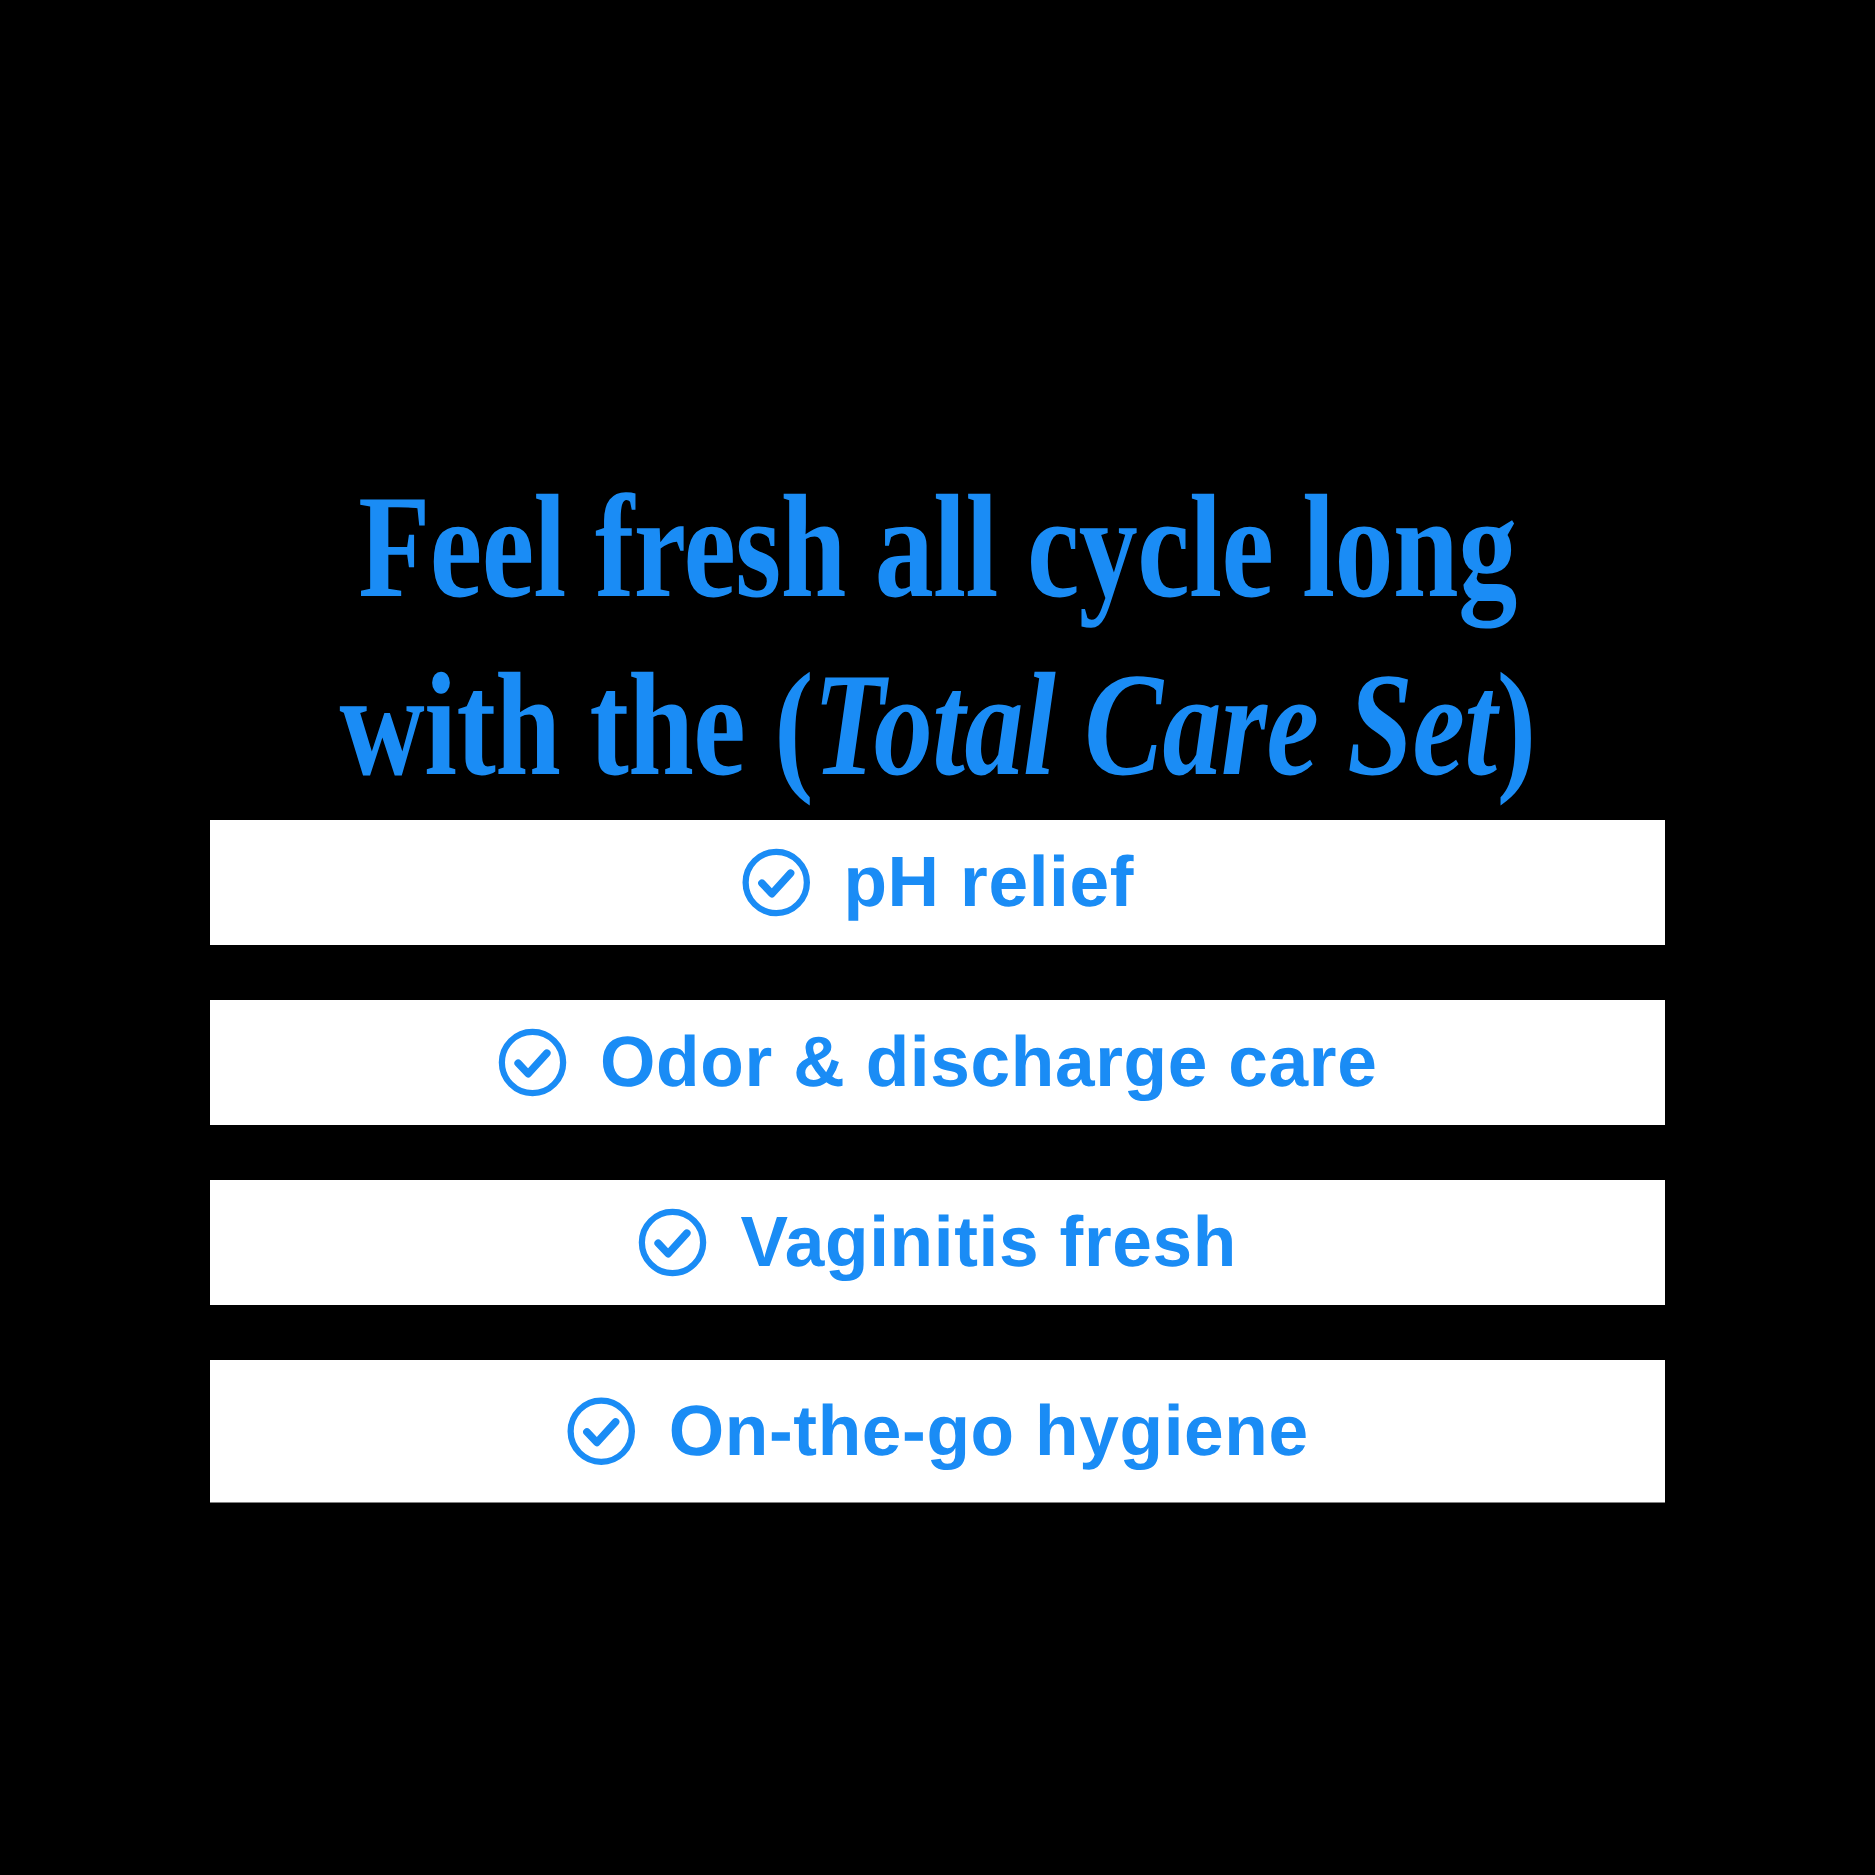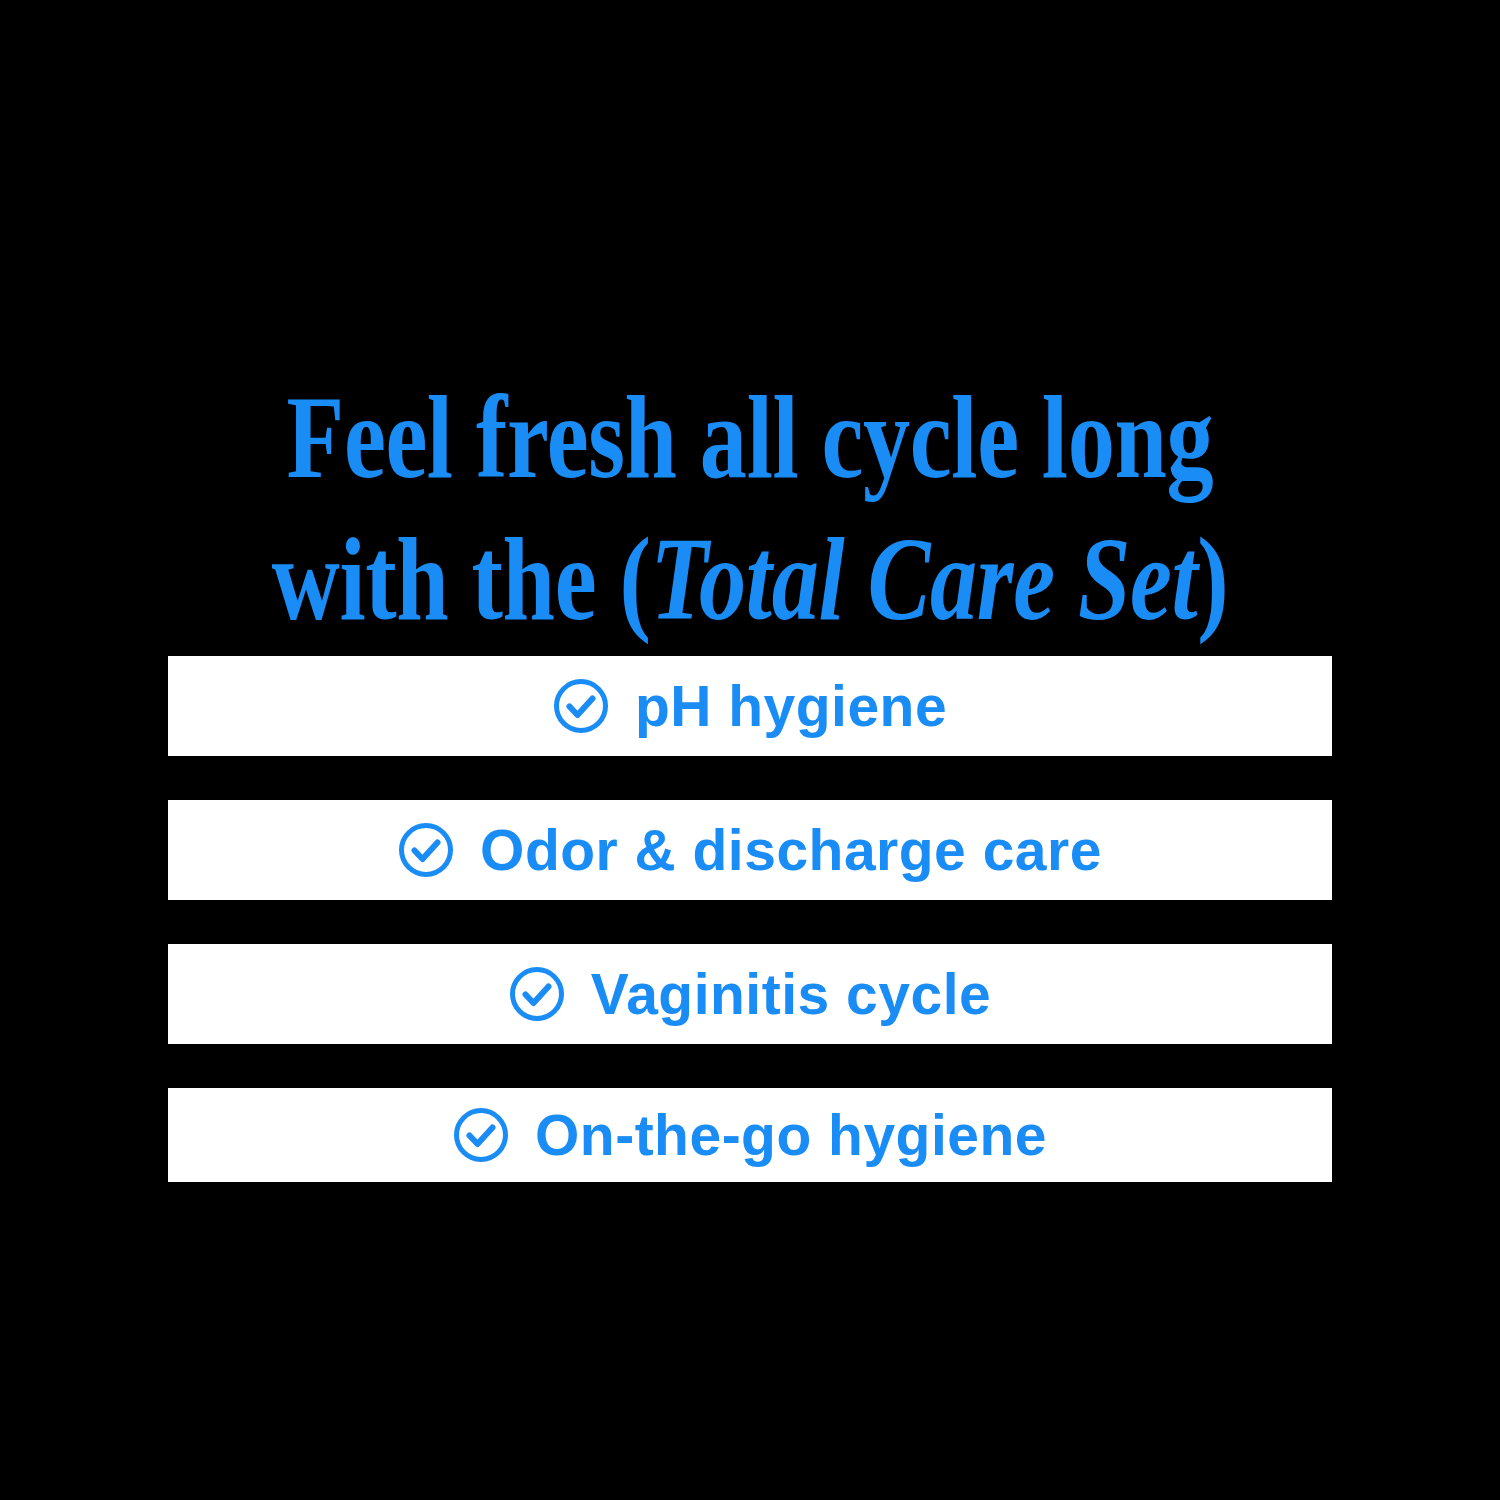--- a/index.html
+++ b/index.html
@@ -60,21 +60,21 @@
     width: 1164px;
     height: 100px;
     background: #ffffff;
     display: flex;
     align-items: center;
     justify-content: center;
     margin-bottom: 44px;
     box-sizing: border-box;
   }
   .feature-row:last-child {
-    height: 94px;
+    height: 114px;
     margin-bottom: 0;
   }
   .check-icon {
     flex: 0 0 auto;
     width: 56px;
     height: 56px;
     display: block;
     margin-right: 26px;
   }
   .feature-label {
@@ -99,41 +99,41 @@
 
   <div class="features">
 
     <div class="feature-row">
       <span class="check-icon">
         <svg viewBox="0 0 56 56" width="56" height="56" aria-hidden="true">
           <circle cx="28" cy="28" r="24.5" fill="none" stroke="#1a8cf5" stroke-width="5"></circle>
           <path d="M16.5 28.5 L24.5 37 L39.5 20.5" fill="none" stroke="#1a8cf5" stroke-width="6" stroke-linecap="round" stroke-linejoin="round"></path>
         </svg>
       </span>
-      <span class="feature-label">pH hygiene</span>
+      <span class="feature-label">pH relief</span>
     </div>
 
     <div class="feature-row">
       <span class="check-icon">
         <svg viewBox="0 0 56 56" width="56" height="56" aria-hidden="true">
           <circle cx="28" cy="28" r="24.5" fill="none" stroke="#1a8cf5" stroke-width="5"></circle>
           <path d="M16.5 28.5 L24.5 37 L39.5 20.5" fill="none" stroke="#1a8cf5" stroke-width="6" stroke-linecap="round" stroke-linejoin="round"></path>
         </svg>
       </span>
       <span class="feature-label">Odor &amp; discharge care</span>
     </div>
 
     <div class="feature-row">
       <span class="check-icon">
         <svg viewBox="0 0 56 56" width="56" height="56" aria-hidden="true">
           <circle cx="28" cy="28" r="24.5" fill="none" stroke="#1a8cf5" stroke-width="5"></circle>
           <path d="M16.5 28.5 L24.5 37 L39.5 20.5" fill="none" stroke="#1a8cf5" stroke-width="6" stroke-linecap="round" stroke-linejoin="round"></path>
         </svg>
       </span>
-      <span class="feature-label">Vaginitis cycle</span>
+      <span class="feature-label">Vaginitis fresh</span>
     </div>
 
     <div class="feature-row">
       <span class="check-icon">
         <svg viewBox="0 0 56 56" width="56" height="56" aria-hidden="true">
           <circle cx="28" cy="28" r="24.5" fill="none" stroke="#1a8cf5" stroke-width="5"></circle>
           <path d="M16.5 28.5 L24.5 37 L39.5 20.5" fill="none" stroke="#1a8cf5" stroke-width="6" stroke-linecap="round" stroke-linejoin="round"></path>
         </svg>
       </span>
       <span class="feature-label">On-the-go hygiene</span>

